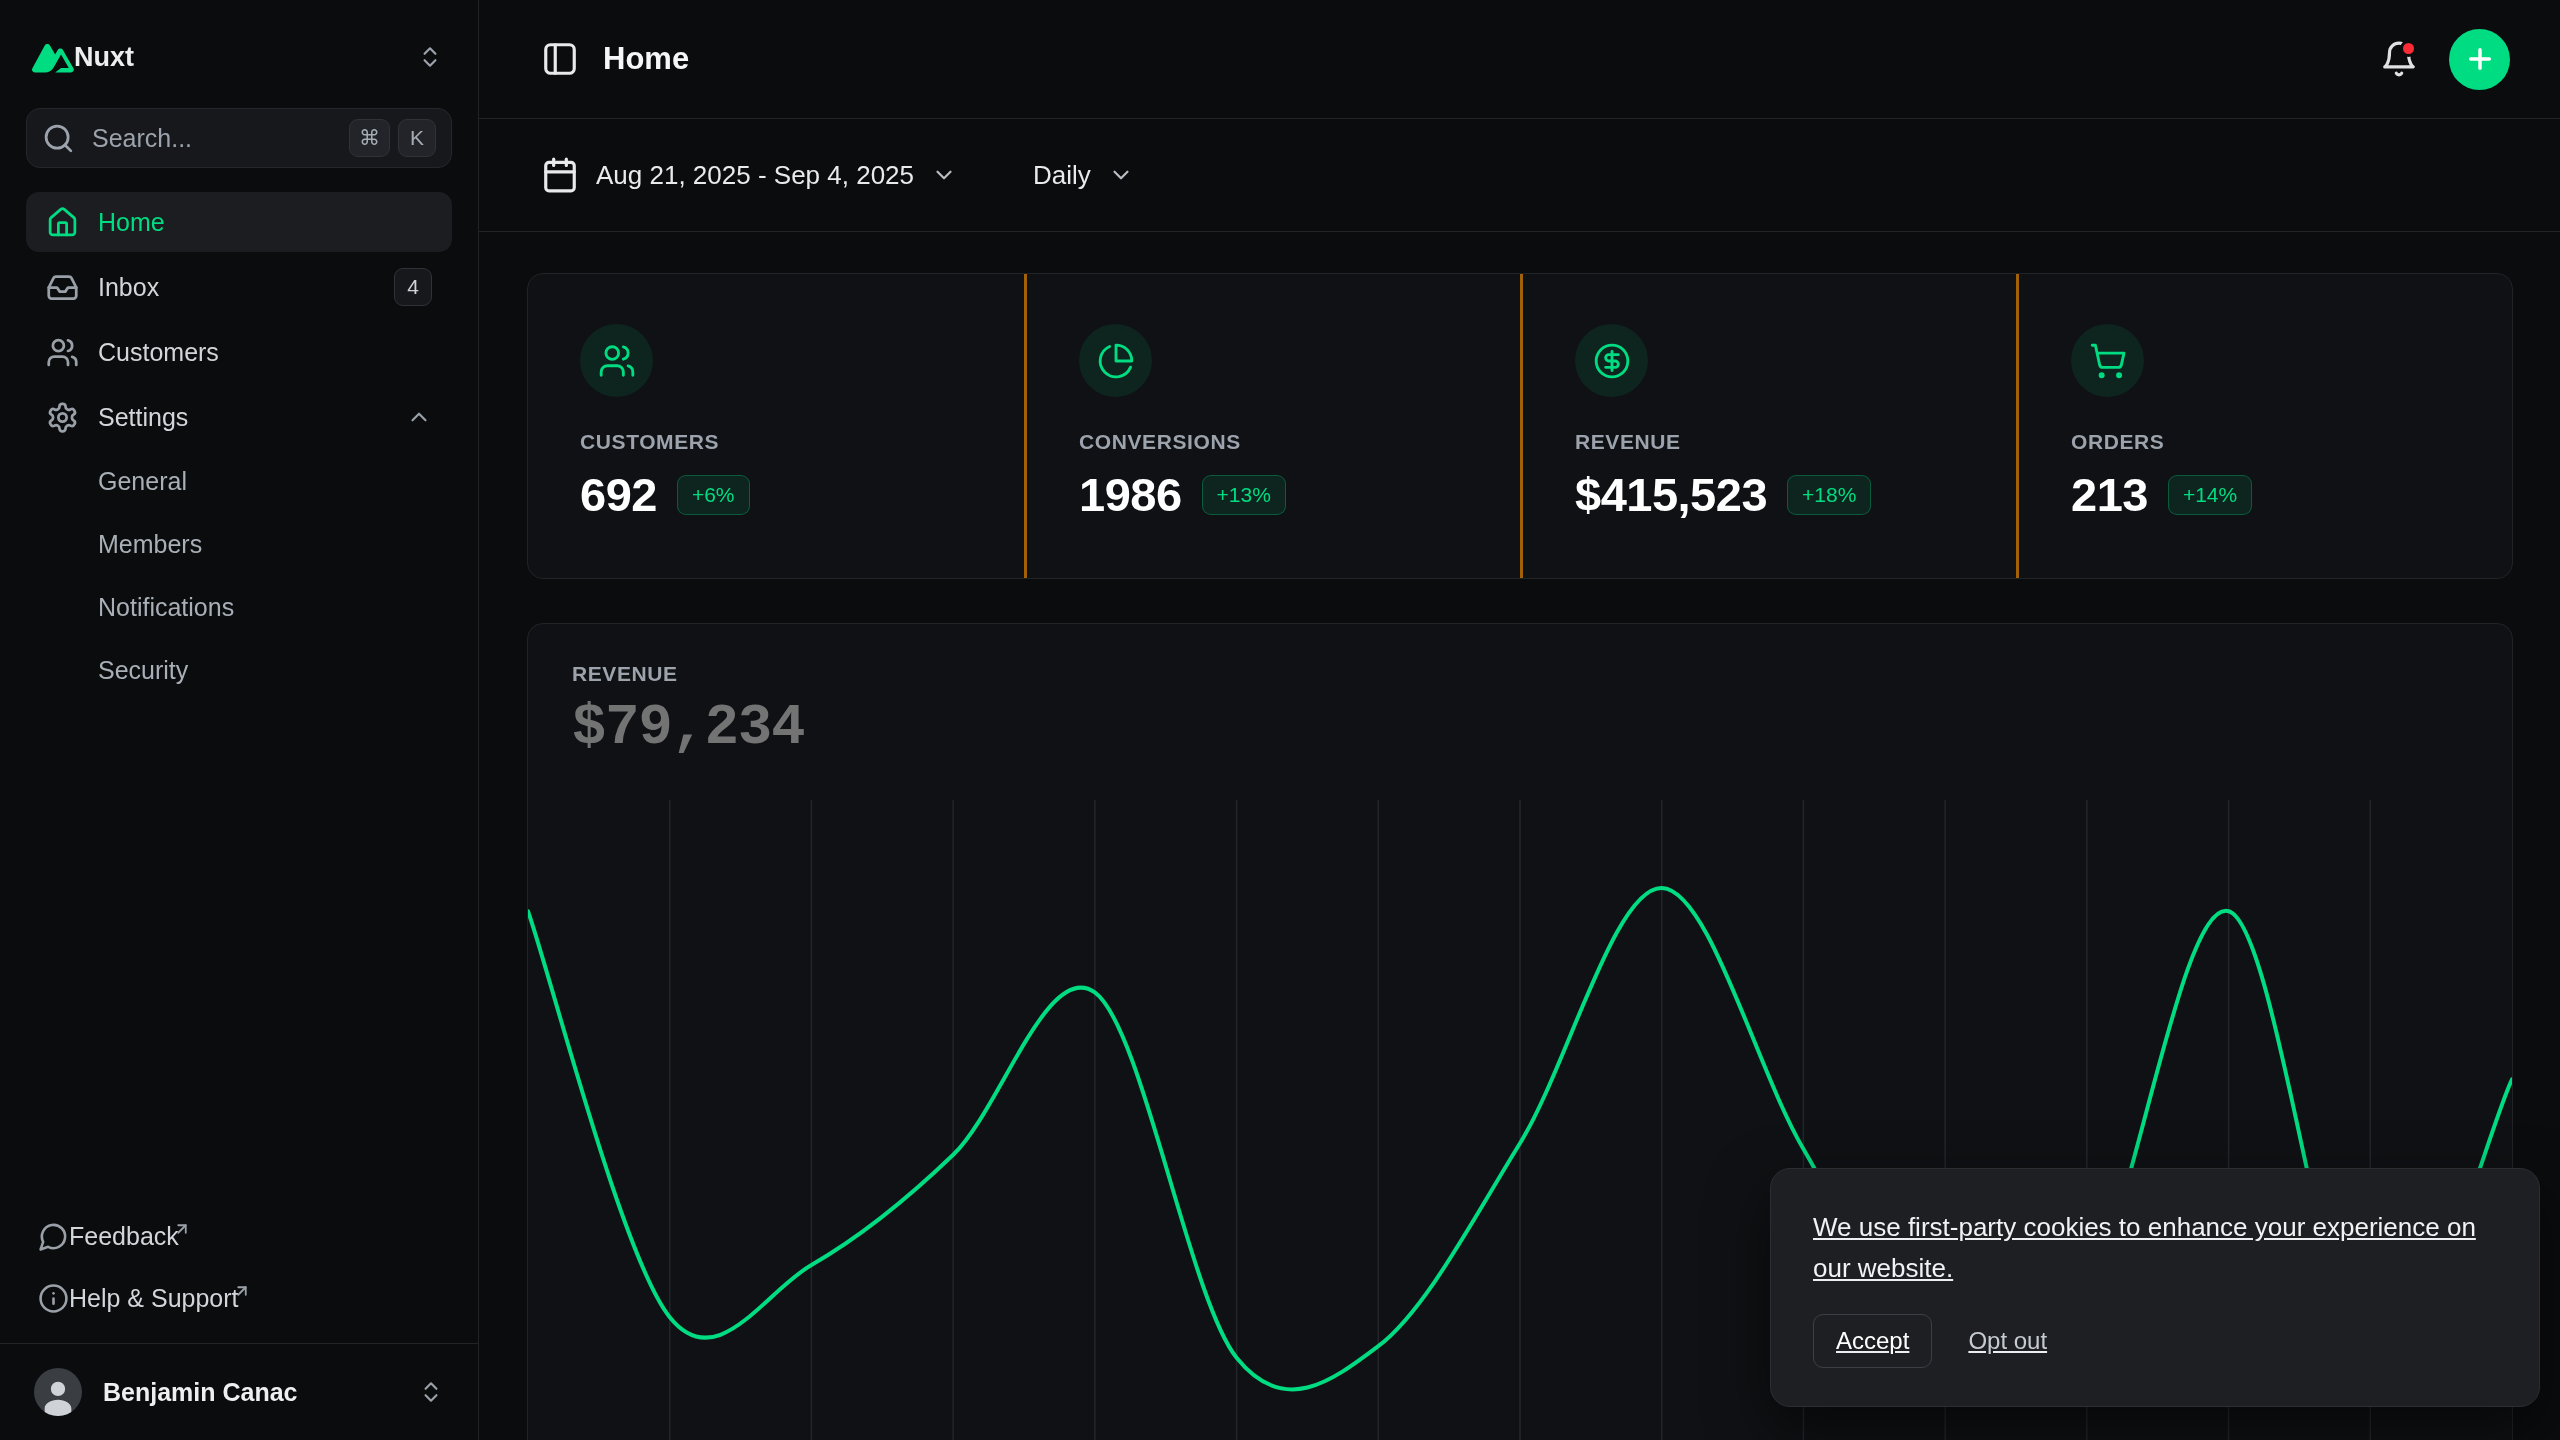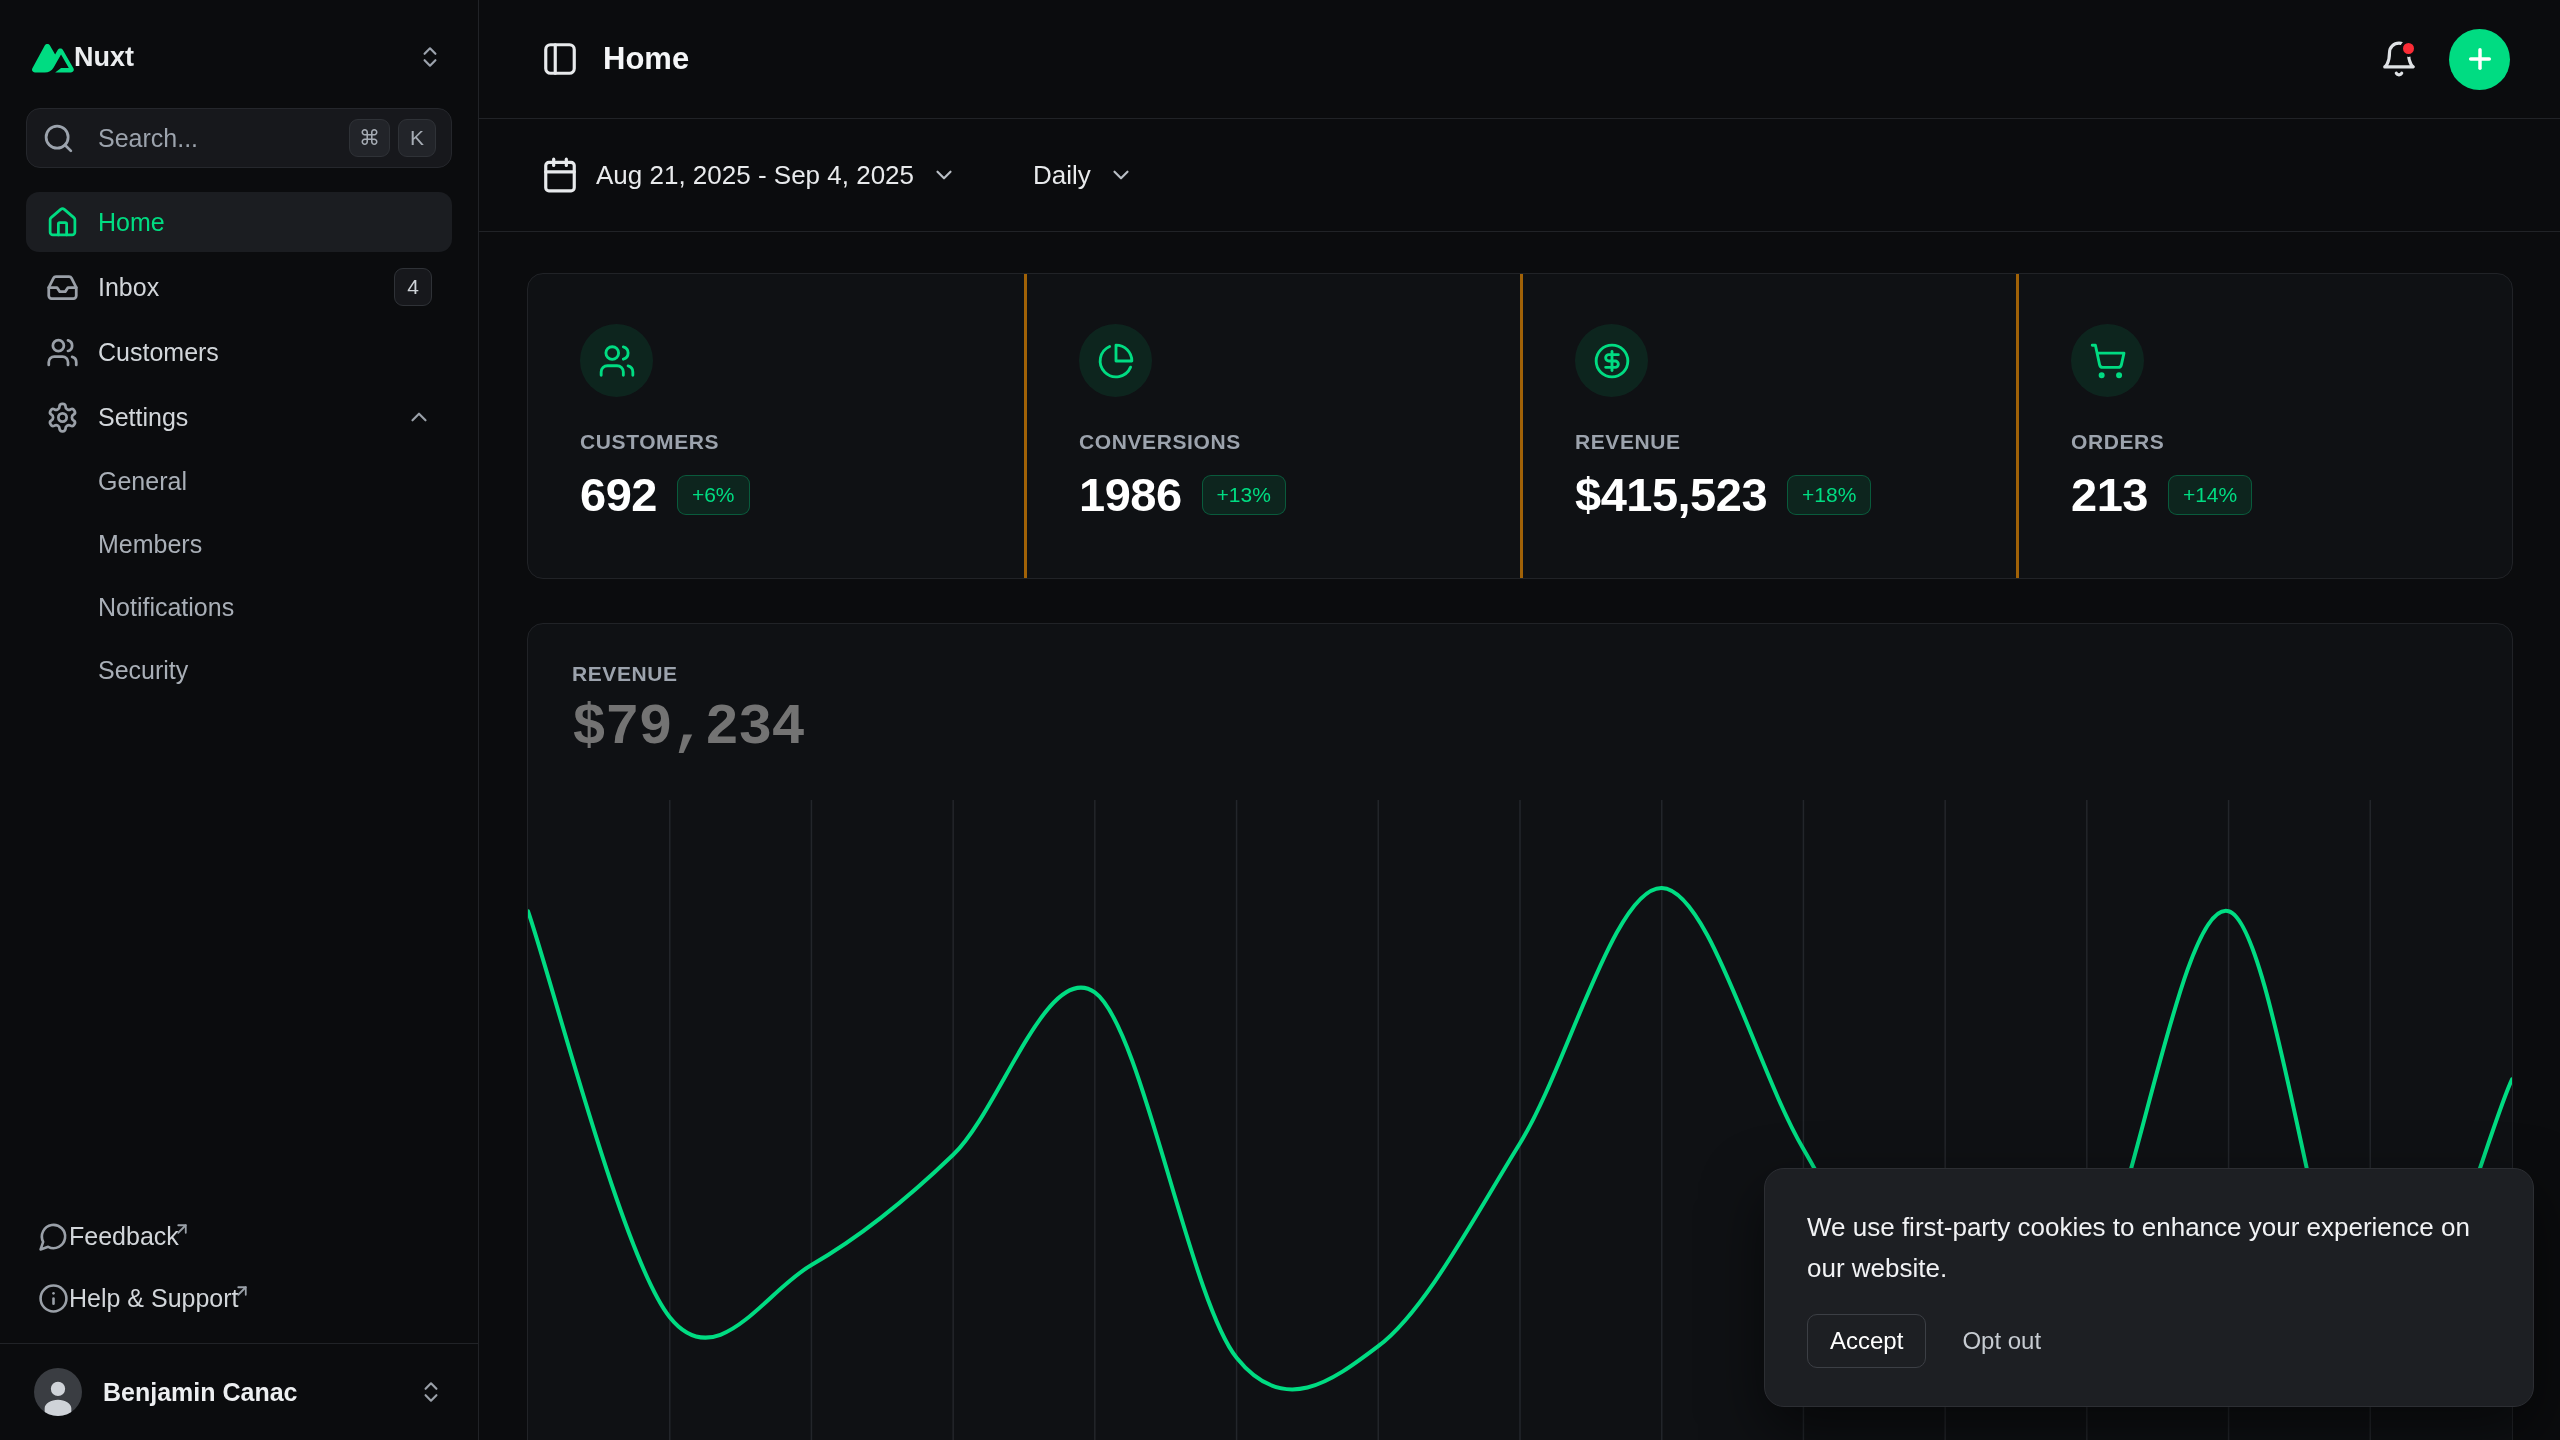--- a/index.html
+++ b/index.html
@@ -24,21 +24,21 @@
   .ws-logo { width:42px; height:32px; display:flex; align-items:center; }
   .icon-btn { background:none; border:0; color:#9ca3ad; cursor:pointer; display:flex; align-items:center; justify-content:center; width:44px; height:44px; border-radius:10px; }
   svg { display:block; }
   .sv16 { width:26px; height:26px; }
   .sv20 { width:33px; height:33px; }
   .sv24 { width:38px; height:38px; }
 
   .search {
     margin-top:18px; height:60px; border-radius:14px;
     background:#17181c; border:1px solid #25272c;
-    display:flex; align-items:center; gap:23px; padding:0 15px;
+    display:flex; align-items:center; gap:17px; padding:0 15px;
     color:#9ca3ad; cursor:pointer; font-size:25px; width:100%;
   }
   .kbds { margin-left:auto; display:flex; gap:8px; }
   kbd {
     min-width:38px; height:38px; padding:0 9px;
     display:flex; align-items:center; justify-content:center;
     background:#222429; border:1px solid #2f3237; border-radius:9px;
     color:#a6acb4; font:500 21px "Liberation Sans",sans-serif;
   }
 
@@ -114,23 +114,23 @@
   }
 
   .chart-card { border:1px solid #212327; background:#0f1114; border-radius:16px; height:980px; flex:0 0 980px; overflow:hidden; }
   .chart-head { padding:38px 44px 0; }
   .chart-label { font-size:21px; font-weight:600; letter-spacing:0.6px; color:#9ca3ad; }
   .chart-value { margin-top:10px; font-size:57px; font-weight:700; color:#737373; letter-spacing:-1px;font-family:Liberation Mono, monospace; }
   .chart-svg { display:block; width:100%; height:700px; margin-top:40px; }
 
   
   .cookie {
-    position:fixed; right:26px; bottom:33px; width:770px; z-index:50;
+    position:fixed; right:20px; bottom:33px; width:770px; z-index:50;
     background:#1d1f23; border:1px solid #2c2e33; border-radius:20px;
-    padding:38px 42px; box-shadow:0 24px 60px rgba(0,0,0,0.55);
+    padding:38px 42px; box-shadow:0 24px 60px rgba(0,0,0,0.55);text-decoration:underline;
   }
   .cookie-text { font-size:26px; line-height:1.55; color:#f1f2f4; }
   .cookie-actions { margin-top:26px; display:flex; align-items:center; gap:14px; }
   .accept-btn { padding:12px 22px; border-radius:10px; border:1px solid #3c3f45; background:transparent; color:#ffffff; font:500 24px "Liberation Sans",sans-serif; cursor:pointer; }
   .optout-btn { padding:12px 22px; border-radius:10px; border:0; background:transparent; color:#c6cbd1; font:500 24px "Liberation Sans",sans-serif; cursor:pointer; }
 </style>
 </head>
 <body>
 
 <div class="app">

